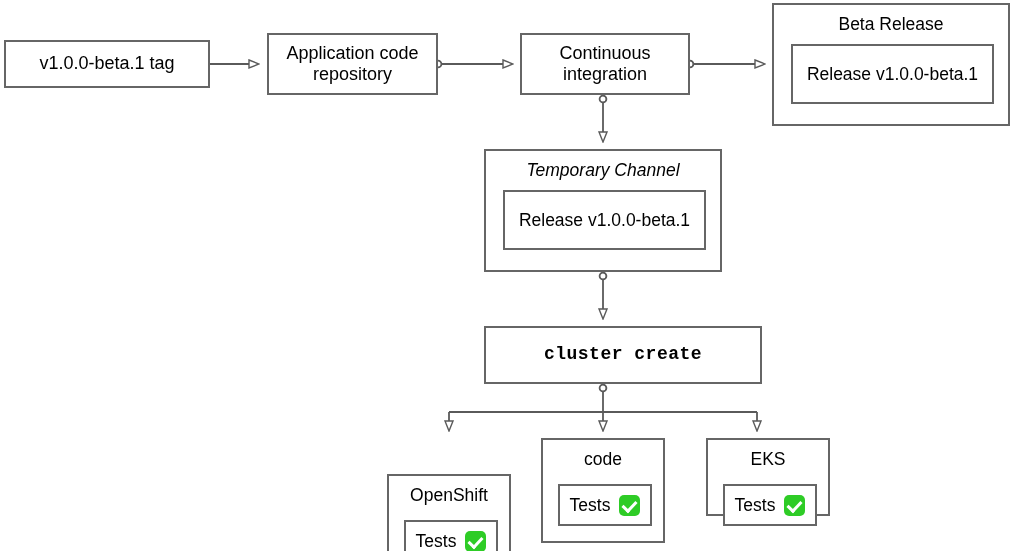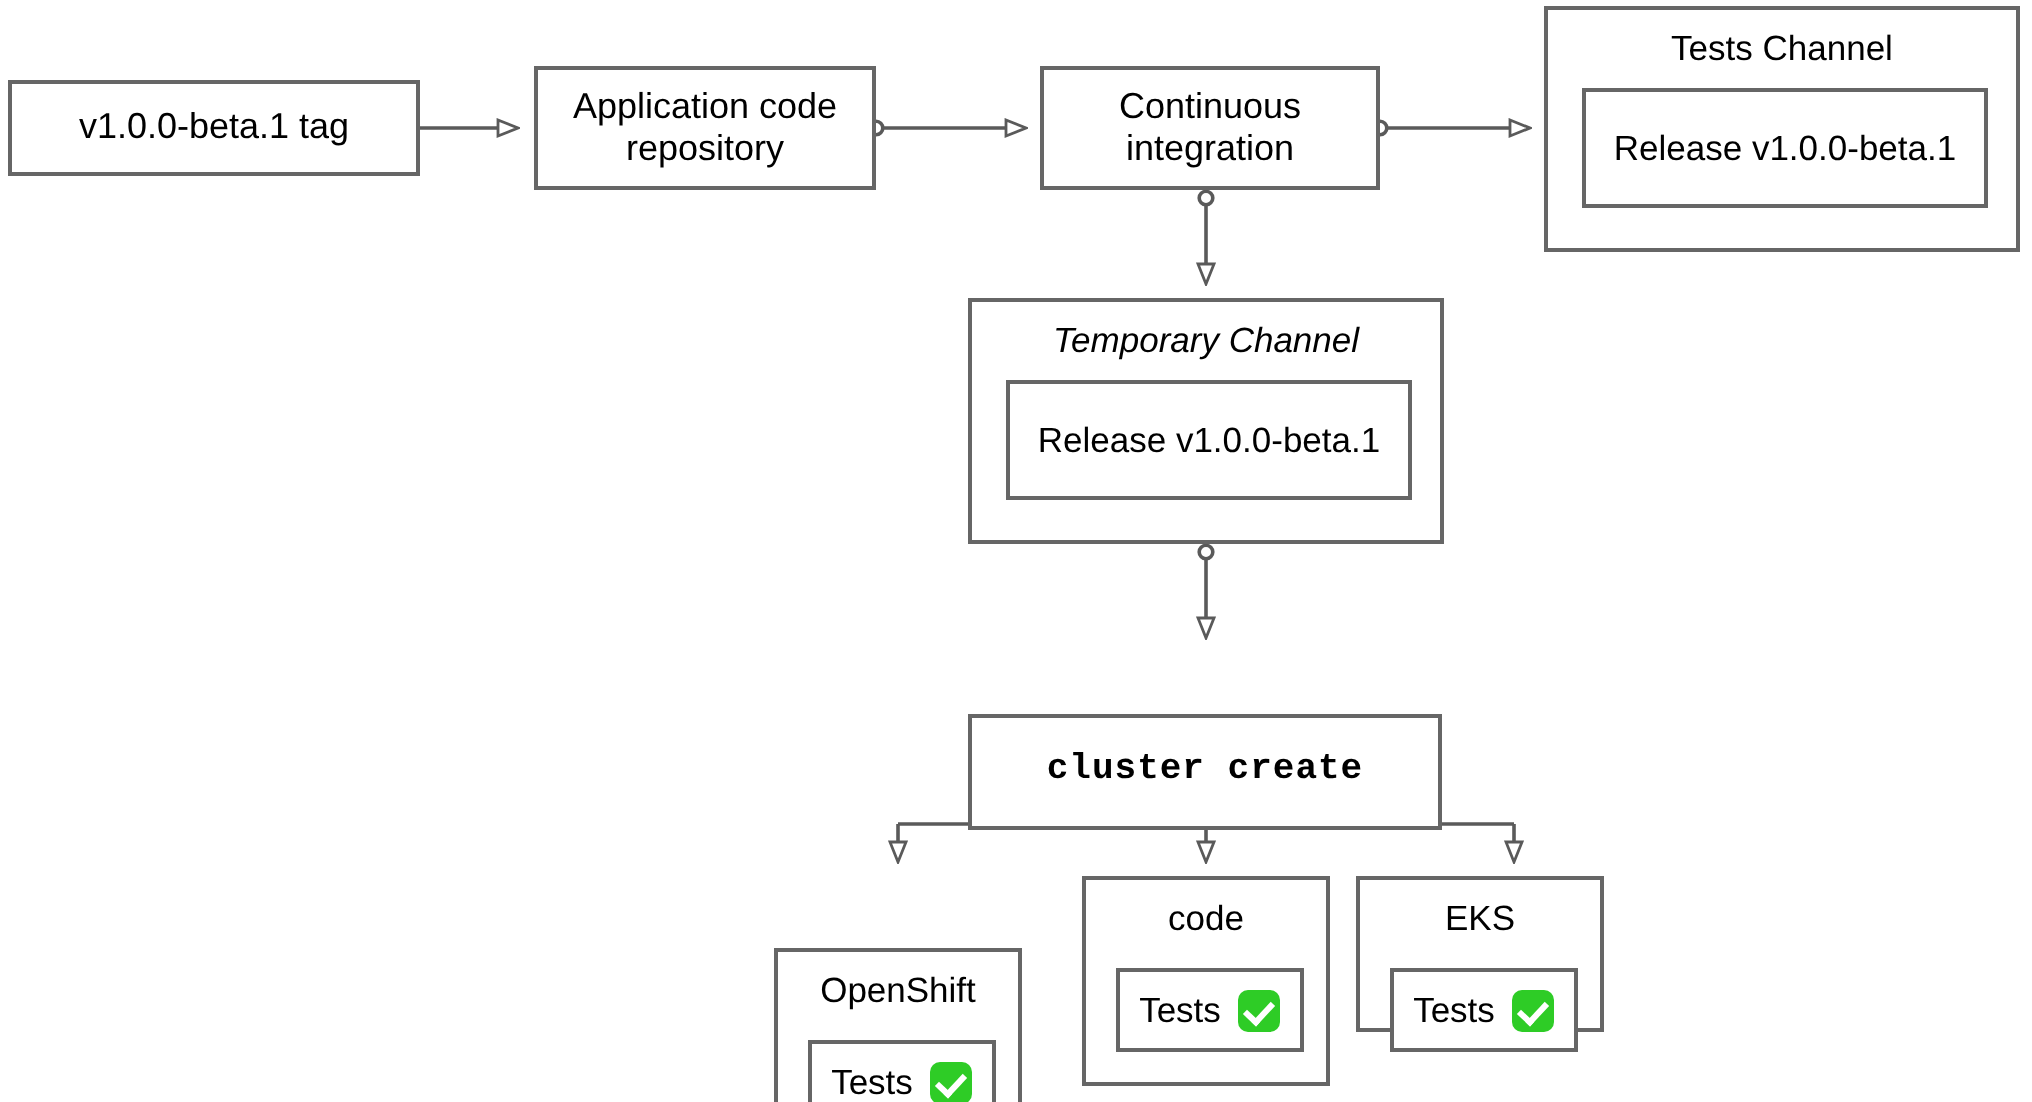--- a/index.html
+++ b/index.html
@@ -146,34 +146,34 @@
     <span class="node-label t18">Application code
 repository</span>
   </div>
 
   <div class="node" style="left:520px; top:33px; width:170px; height:62px;">
     <span class="node-label t18">Continuous
 integration</span>
   </div>
 
   <div class="group" style="left:772px; top:3px; width:238px; height:123px;">
-    <div class="group-title" style="top:10px;">Tests Channel</div>
+    <div class="group-title" style="top:10px;">Beta Release</div>
     <div class="inner-box" style="left:17px; top:39px; width:203px; height:60px;">
       <span>Release v1.0.0-beta.1</span>
     </div>
   </div>
 
   <div class="group" style="left:484px; top:149px; width:238px; height:123px;">
     <div class="group-title" style="top:10px;font-style:italic;">Temporary Channel</div>
     <div class="inner-box" style="left:17px; top:39px; width:203px; height:60px;">
       <span>Release v1.0.0-beta.1</span>
     </div>
   </div>
 
-  <div class="node" style="left:484px; top:326px; width:237px; height:58px;margin-top:31px;">
+  <div class="node" style="left:484px; top:326px; width:278px; height:58px;">
     <span class="mono-cmd">cluster create</span>
   </div>
 
   <div class="group" style="left:387px; top:438px; width:124px; height:105px;margin-top:36px;">
     <div class="group-title t17" style="top:10px;">OpenShift</div>
     <div class="inner-box" style="left:15px; top:44px; width:94px; height:42px;">
       <span class="tests-row">
         <span>Tests</span>
         <span class="check-badge" style="background:#2ecc26;"></span>
       </span>
@@ -183,21 +183,21 @@
   <div class="group" style="left:541px; top:438px; width:124px; height:105px;">
     <div class="group-title t17" style="top:10px;">code</div>
     <div class="inner-box" style="left:15px; top:44px; width:94px; height:42px;">
       <span class="tests-row">
         <span>Tests</span>
         <span class="check-badge" style="background:#2ecc26;"></span>
       </span>
     </div>
   </div>
 
-  <div class="group" style="left:678px; top:438px; width:124px; height:78px;">
+  <div class="group" style="left:706px; top:438px; width:124px; height:78px;">
     <div class="group-title t17" style="top:10px;">EKS</div>
     <div class="inner-box" style="left:15px; top:44px; width:94px; height:42px;">
       <span class="tests-row">
         <span>Tests</span>
         <span class="check-badge" style="background:#2ecc26;"></span>
       </span>
     </div>
   </div>
 
 </div>

